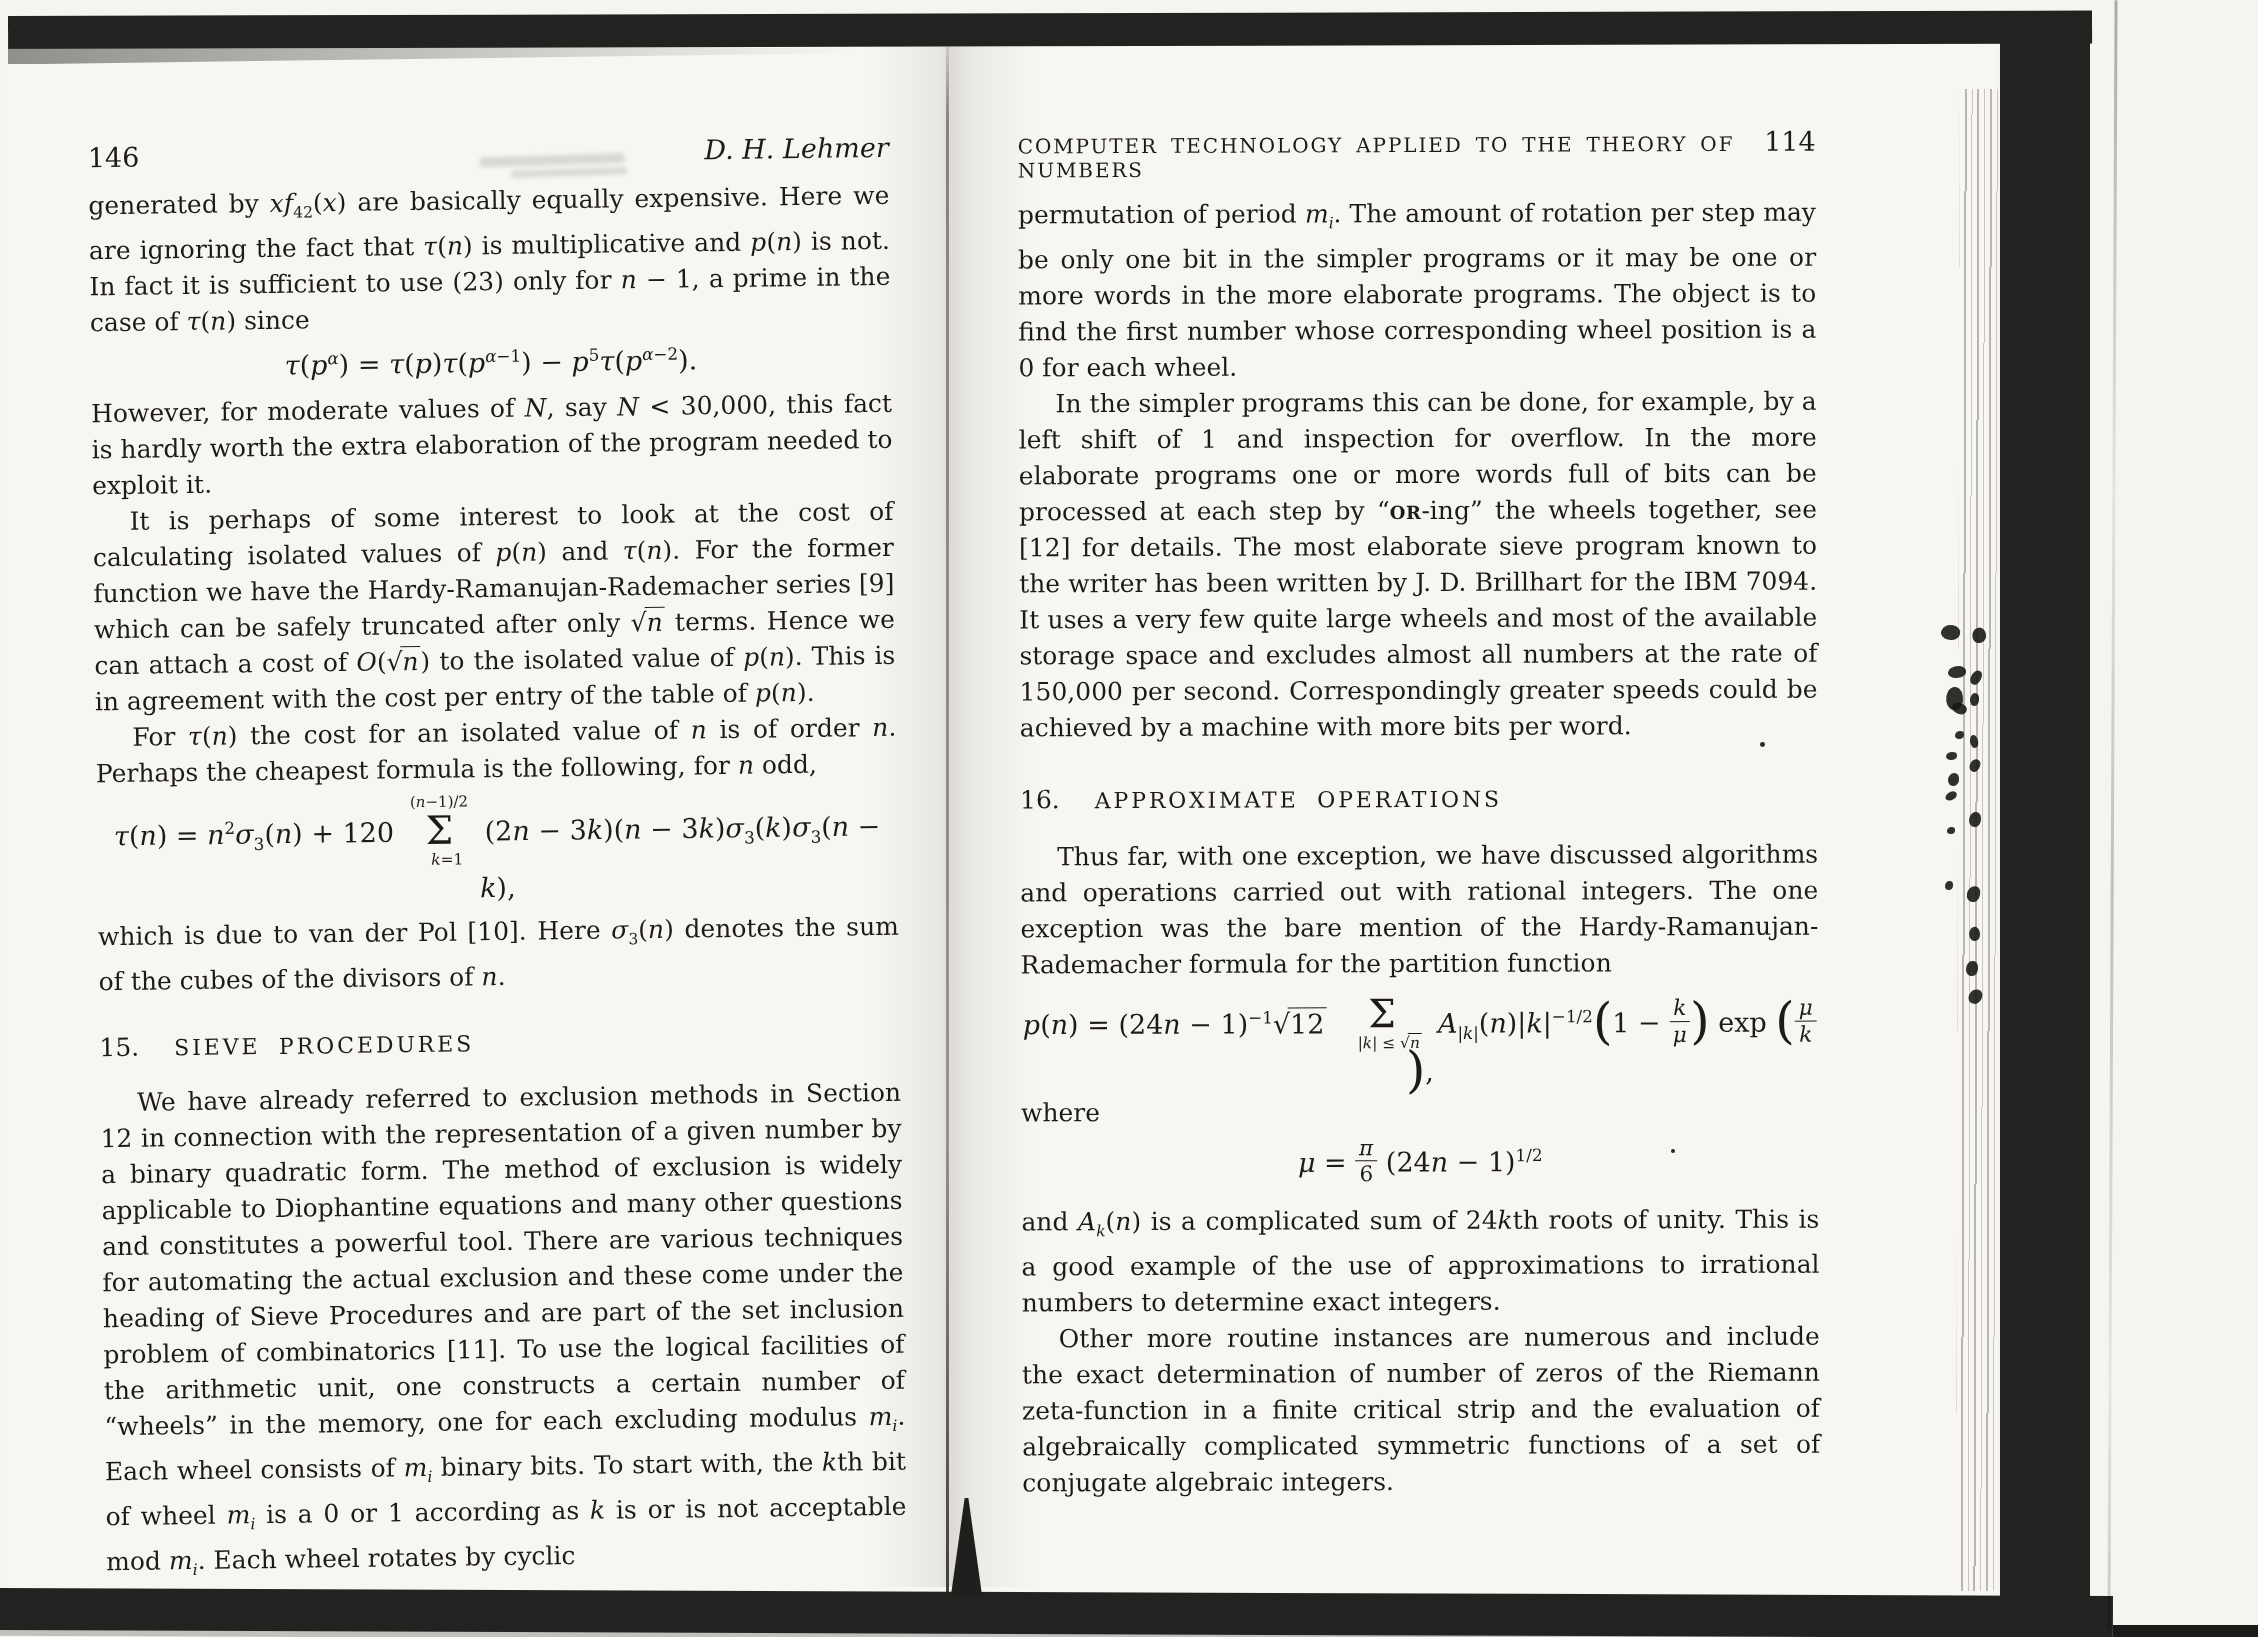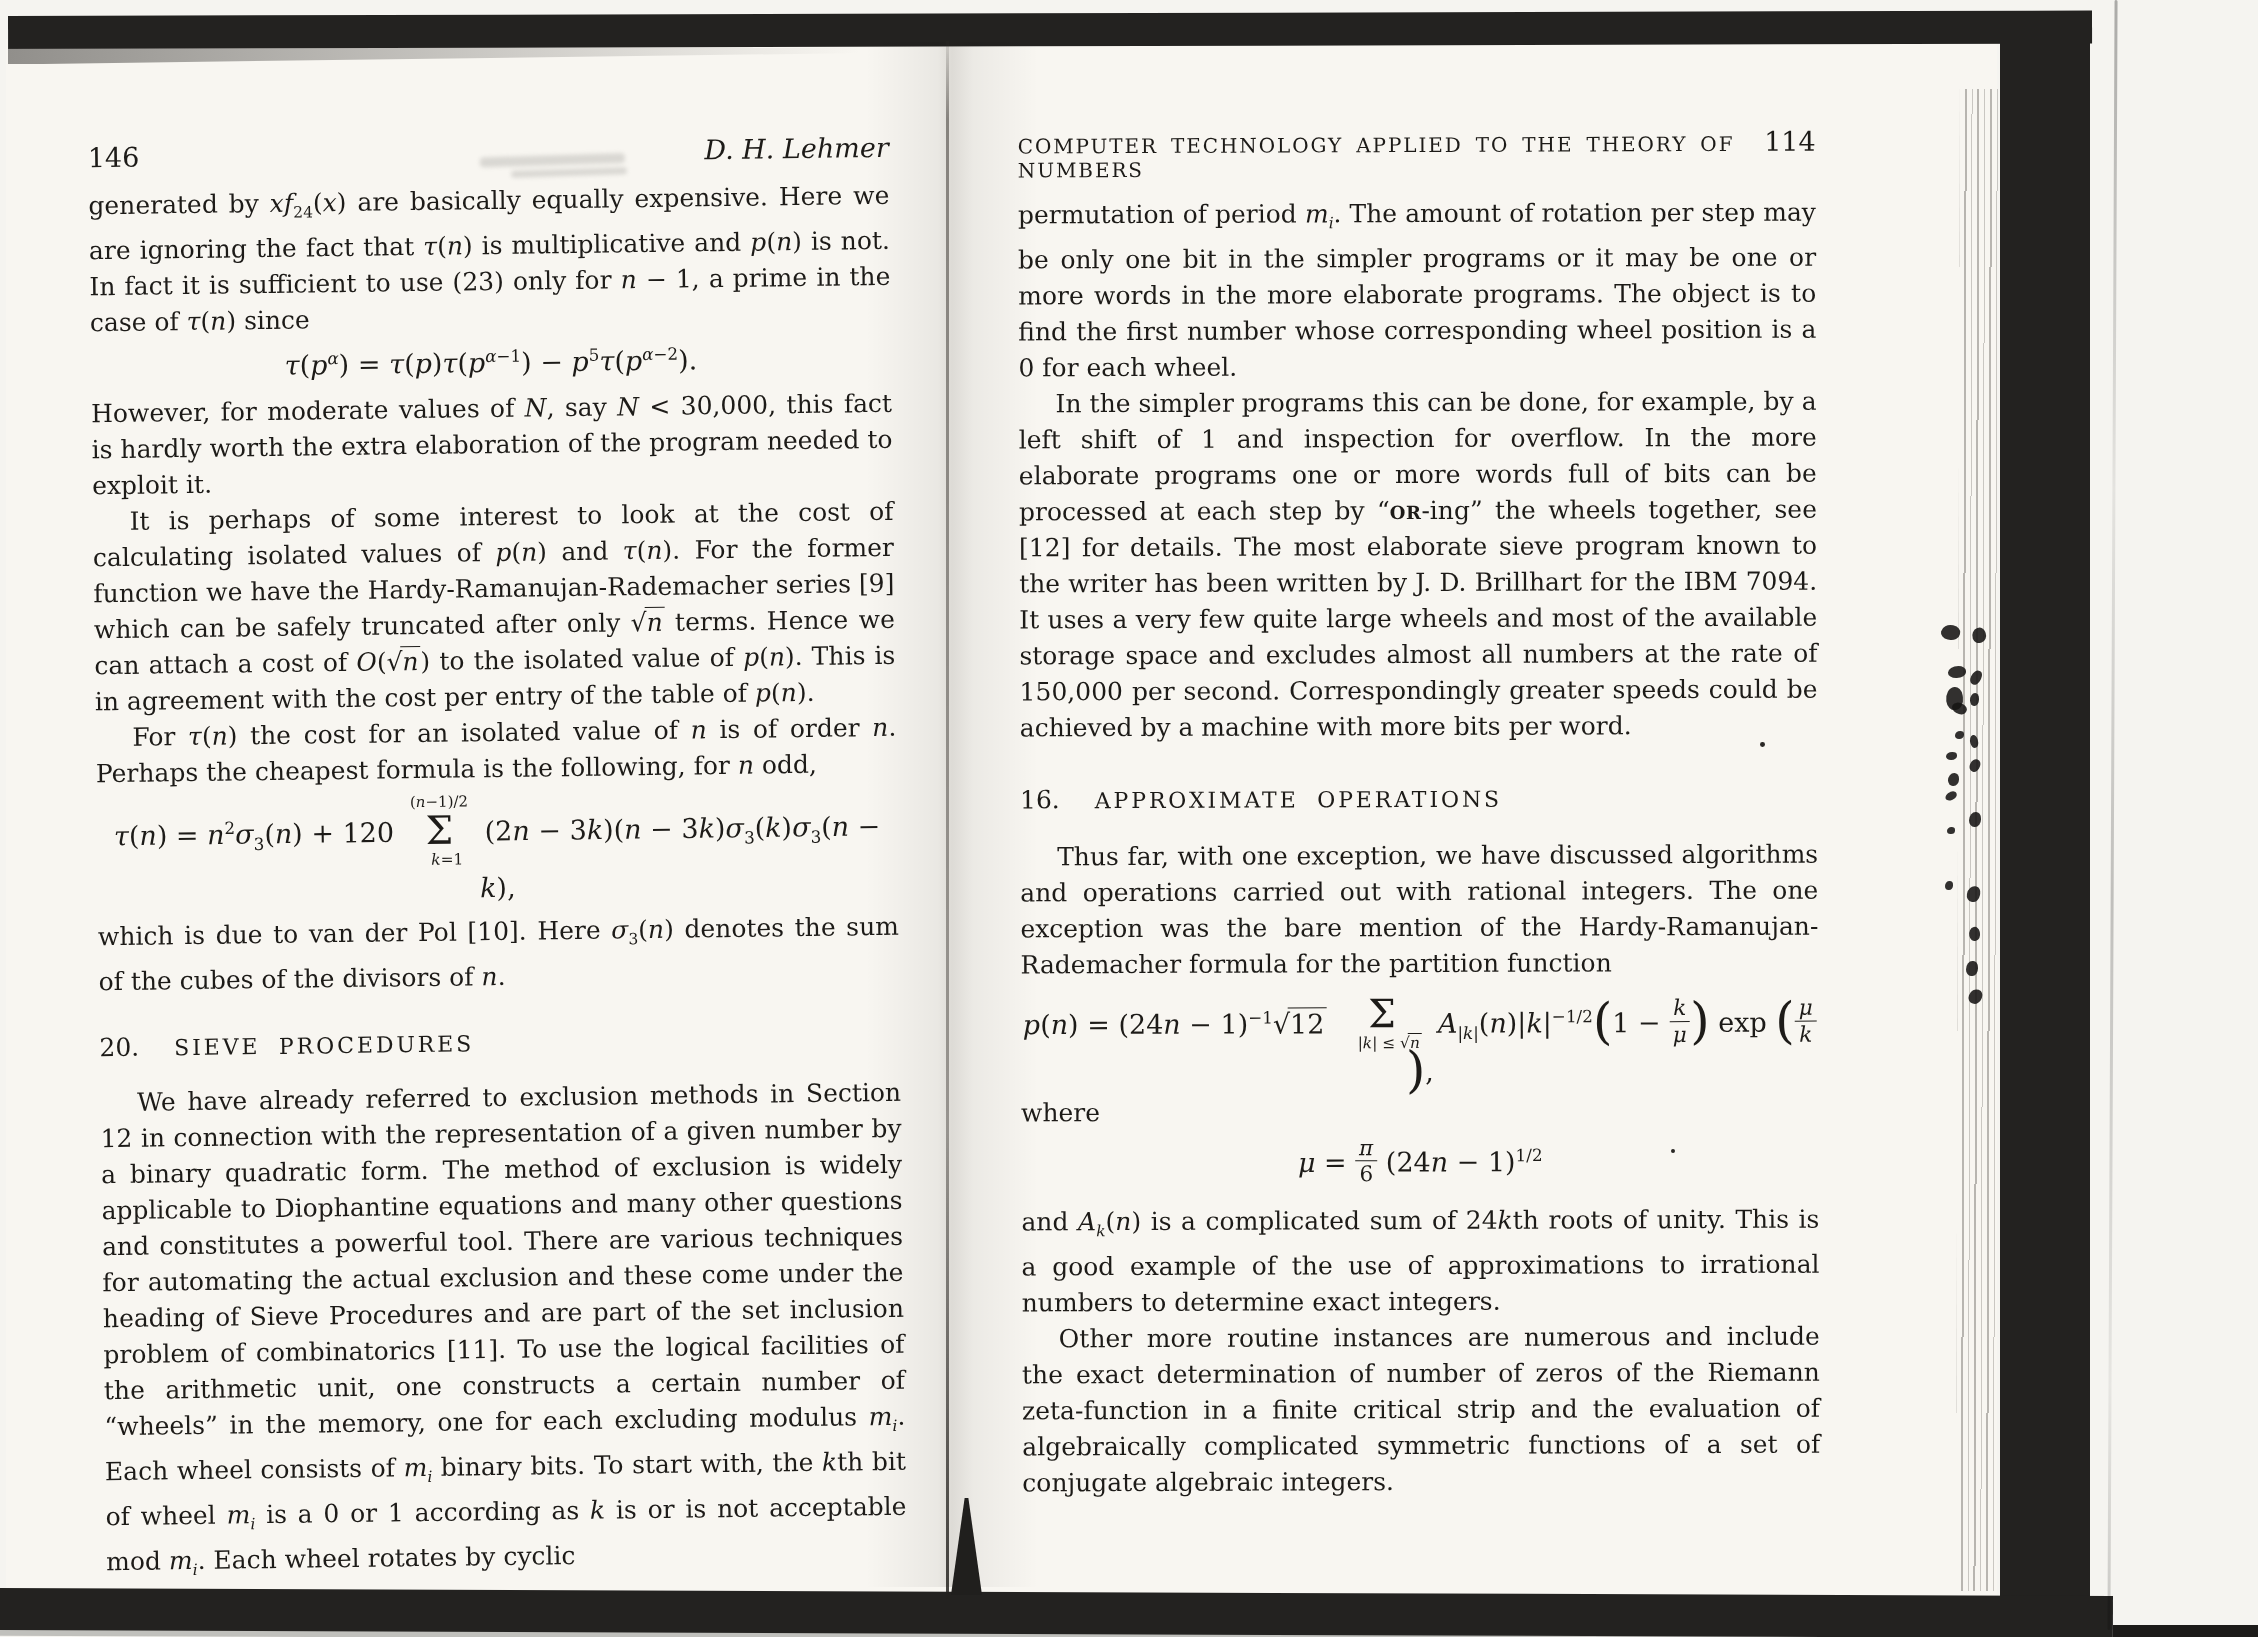--- a/index.html
+++ b/index.html
@@ -117,34 +117,34 @@
   <section class="page page-left">
     <header class="pghead">
       <span class="folio">146</span>
       <span class="runhead-it">D. H. Lehmer</span>
     </header>
     <div class="stamp">
         <i></i>
         <i></i>
       </div>
 
-    <p class="bp">generated by <i>xf</i><sub>24</sub>(<i>x</i>) are basically equally expensive. Here we are ignoring the fact that <i>τ</i>(<i>n</i>) is multiplicative and <i>p</i>(<i>n</i>) is not. In fact it is sufficient to use (23) only for <i>n</i> − 1, a prime in the case of <i>τ</i>(<i>n</i>) since</p>
+    <p class="bp">generated by <i>xf</i><sub>42</sub>(<i>x</i>) are basically equally expensive. Here we are ignoring the fact that <i>τ</i>(<i>n</i>) is multiplicative and <i>p</i>(<i>n</i>) is not. In fact it is sufficient to use (23) only for <i>n</i> − 1, a prime in the case of <i>τ</i>(<i>n</i>) since</p>
     <div class="disp"><i>τ</i>(<i>p</i><sup><i>α</i></sup>) = <i>τ</i>(<i>p</i>)<i>τ</i>(<i>p</i><sup><i>α</i>−1</sup>) − <i>p</i><sup>5</sup><i>τ</i>(<i>p</i><sup><i>α</i>−2</sup>).</div>
     <p class="bp">However, for moderate values of <i>N</i>, say <i>N</i> &lt; 30,000, this fact is hardly worth the extra elaboration of the program needed to exploit it.</p>
     <p class="bp ind">It is perhaps of some interest to look at the cost of calculating isolated values of <i>p</i>(<i>n</i>) and <i>τ</i>(<i>n</i>). For the former function we have the Hardy-Ramanujan-Rademacher series [9] which can be safely truncated after only <span class="rt">√</span><span class="vn"><i>n</i></span> terms. Hence we can attach a cost of <i>O</i>(<span class="rt">√</span><span class="vn"><i>n</i></span>) to the isolated value of <i>p</i>(<i>n</i>). This is in agreement with the cost per entry of the table of <i>p</i>(<i>n</i>).</p>
     <p class="bp ind">For <i>τ</i>(<i>n</i>) the cost for an isolated value of <i>n</i> is of order <i>n</i>. Perhaps the cheapest formula is the following, for <i>n</i> odd,</p>
     <div class="disp disp-sum"><i>τ</i>(<i>n</i>) = <i>n</i><sup>2</sup><i>σ</i><sub>3</sub>(<i>n</i>) + 120 <span class="sum">
           <span class="lt">(<i>n</i>−1)/2</span>
           <span class="sg">Σ</span>
           <span class="lb"><i>k</i>=1</span>
         </span> (2<i>n</i> − 3<i>k</i>)(<i>n</i> − 3<i>k</i>)<i>σ</i><sub>3</sub>(<i>k</i>)<i>σ</i><sub>3</sub>(<i>n</i> − <i>k</i>),</div>
     <p class="bp">which is due to van der Pol [10]. Here <i>σ</i><sub>3</sub>(<i>n</i>) denotes the sum of the cubes of the divisors of <i>n</i>.</p>
 
     <h2 class="sec">
-      <span class="secnum">20.</span>
+      <span class="secnum">15.</span>
       <span class="secttl">SIEVE PROCEDURES</span>
     </h2>
     <p class="bp ind">We have already referred to exclusion methods in Section 12 in connection with the representation of a given number by a binary quadratic form. The method of exclusion is widely applicable to Diophantine equations and many other questions and constitutes a powerful tool. There are various techniques for automating the actual exclusion and these come under the heading of Sieve Procedures and are part of the set inclusion problem of combinatorics [11]. To use the logical facilities of the arithmetic unit, one constructs a certain number of “wheels” in the memory, one for each excluding modulus <i>m</i><sub><i>i</i></sub>. Each wheel consists of <i>m</i><sub><i>i</i></sub> binary bits. To start with, the <i>k</i>th bit of wheel <i>m</i><sub><i>i</i></sub> is a 0 or 1 according as <i>k</i> is or is not acceptable mod <i>m</i><sub><i>i</i></sub>. Each wheel rotates by cyclic</p>
   </section>
 
   <section class="page page-right">
     <header class="pghead">
       <span class="runhead-sc">COMPUTER TECHNOLOGY APPLIED TO THE THEORY OF NUMBERS</span>
       <span class="folio">114</span>
     </header>

